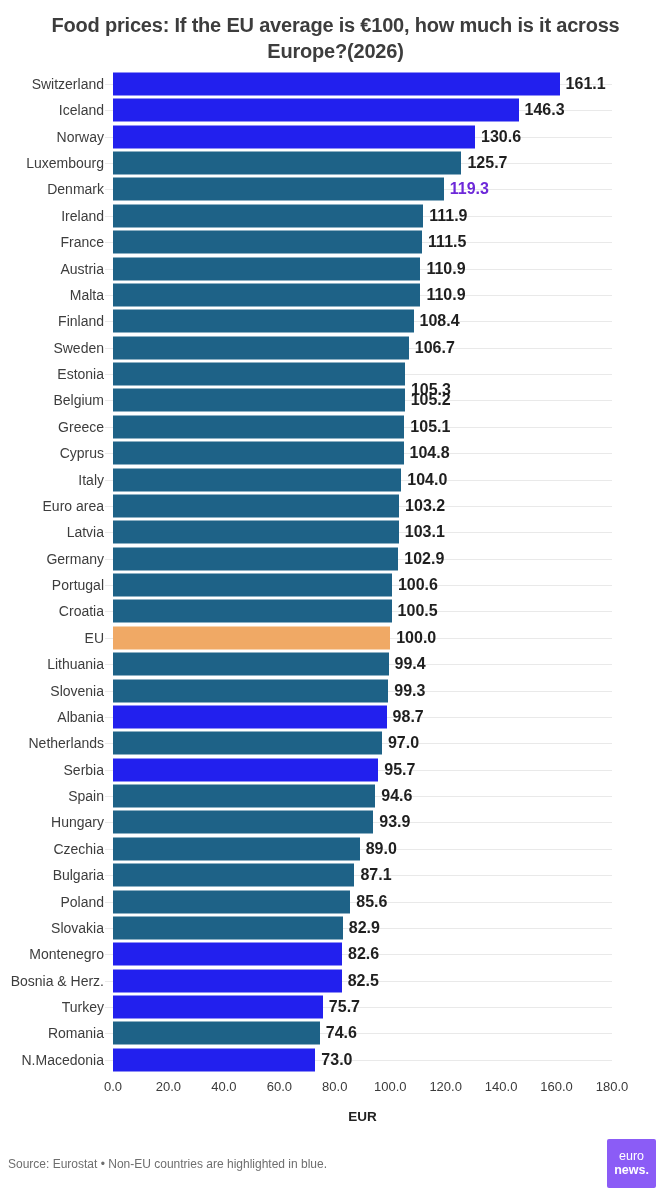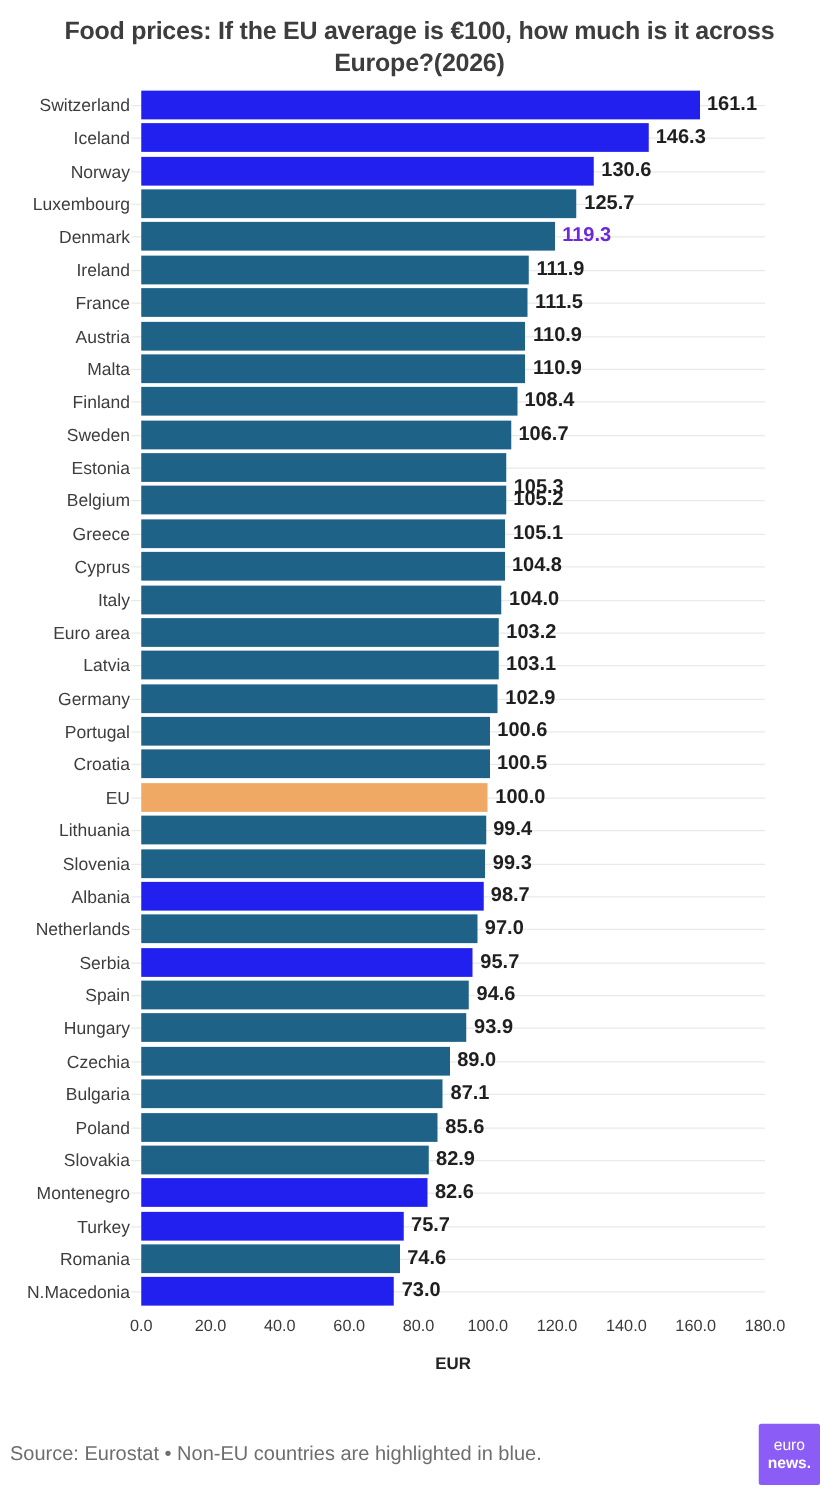--- a/index.html
+++ b/index.html
@@ -102,21 +102,21 @@
     position: absolute;
     left: 0;
     right: 0;
     bottom: 10px;
     display: flex;
     align-items: center;
     justify-content: space-between;
     padding: 0 15px 0 8px;
   }
   .source-text {
-    font-size: 16px;
+    font-size: 12px;
     color: #6e6e6e;
   }
   .logo {
     width: 49px;
     height: 49px;
     border-radius: 2px;
     display: flex;
     flex-direction: column;
     align-items: center;
     justify-content: center;
@@ -396,20 +396,28 @@
           <div class="bar" style="width: 46.0556%; background: rgb(30, 98, 135);"></div>
           <div class="value" style="left: calc(46.0556% + 6px); color: rgb(31, 31, 31);">82.9</div>
         </div>
       </div>
       <div class="row">
         <div class="row-label">Montenegro</div>
         <div class="track">
           <div class="gridline" style="background: rgb(233, 233, 233);"></div>
           <div class="bar" style="width: 45.8889%; background: rgb(34, 32, 238);"></div>
           <div class="value" style="left: calc(45.8889% + 6px); color: rgb(31, 31, 31);">82.6</div>
+        </div>
+      </div>
+      <div class="row">
+        <div class="row-label">Bosnia &amp; Herz.</div>
+        <div class="track">
+          <div class="gridline" style="background: rgb(233, 233, 233);"></div>
+          <div class="bar" style="width: 45.8333%; background: rgb(34, 32, 238);"></div>
+          <div class="value" style="left: calc(45.8333% + 6px); color: rgb(31, 31, 31);">82.5</div>
         </div>
       </div>
       <div class="row">
         <div class="row-label">Turkey</div>
         <div class="track">
           <div class="gridline" style="background: rgb(233, 233, 233);"></div>
           <div class="bar" style="width: 42.0556%; background: rgb(34, 32, 238);"></div>
           <div class="value" style="left: calc(42.0556% + 6px); color: rgb(31, 31, 31);">75.7</div>
         </div>
       </div>

